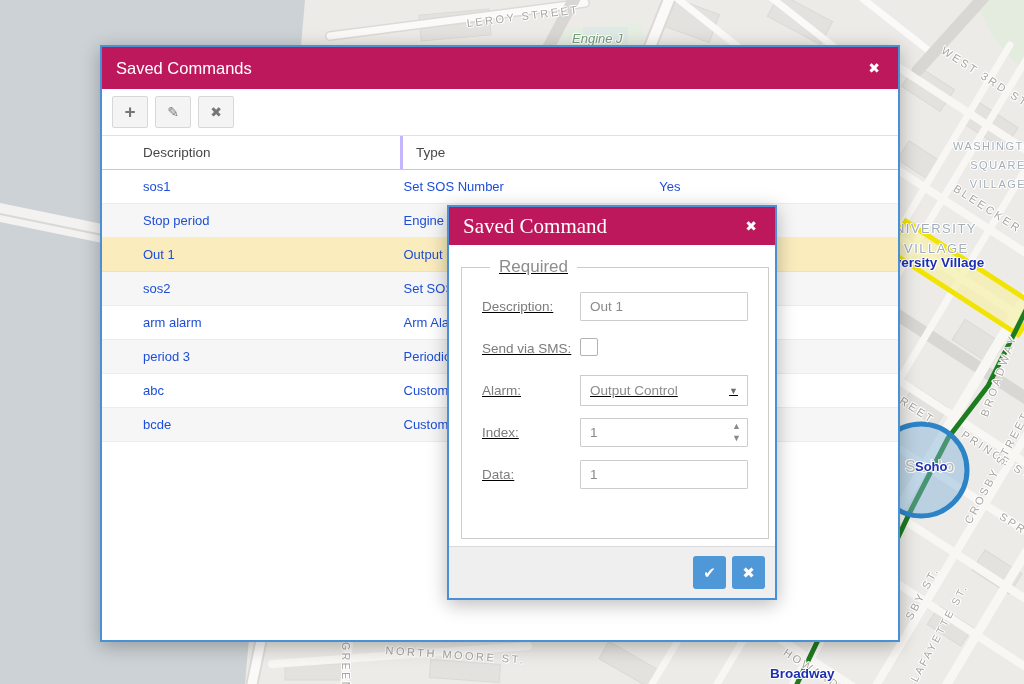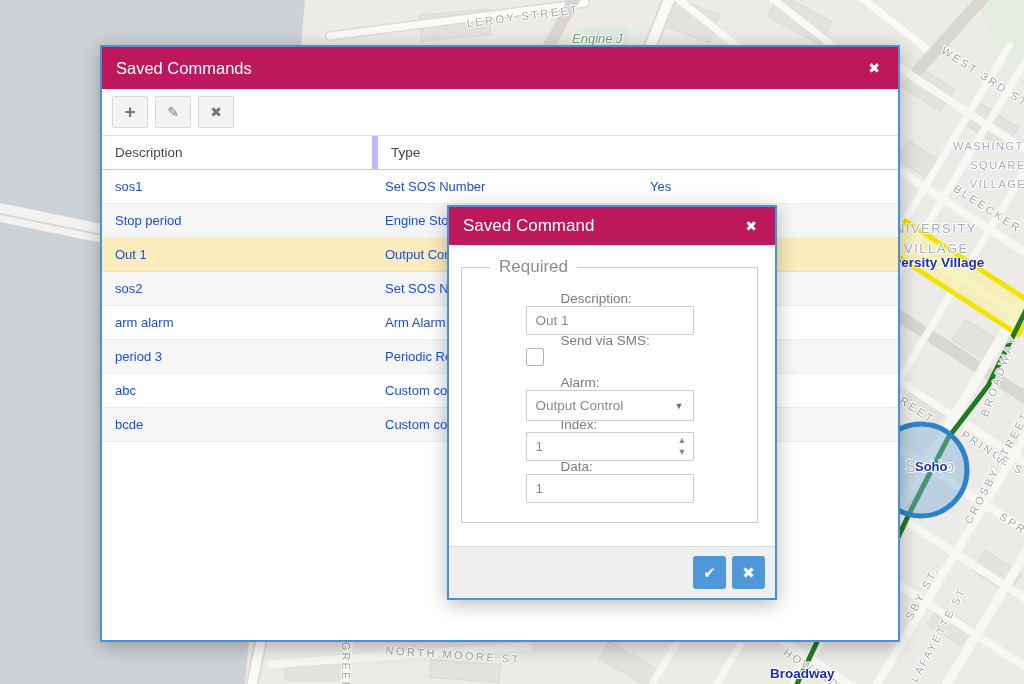--- a/index.html
+++ b/index.html
@@ -29,37 +29,37 @@
   .outer{left:100px;top:45px;width:800px;height:597px;}
   .outer .dlg-header{height:42px;}
   .toolbar{height:46px;display:flex;align-items:center;padding:0 10px;background:#fff;}
   .tool-btn{width:34px;height:30px;margin-right:7px;background:#f4f4f4;
     border:1px solid #d8d8d8;border-radius:2px;color:#767676;
     display:flex;align-items:center;justify-content:center;font-size:14px;cursor:pointer;}
   .tool-btn.add{font-size:19px;font-weight:700;}
   .thead{display:flex;height:33px;border-top:1px solid #e2e2e2;
     border-bottom:1px solid #c9c9c9;font-size:13.5px;color:#474747;}
   .th{display:flex;align-items:center;padding-left:13px;box-sizing:border-box;height:100%;}
-  .th+.th{border-left:6px solid #c4b5fd;}
-  .c1{width:270px;}.c2{width:265px;}.c3{width:261px;}
+  .th+.th{border-left:3px solid #c4b5fd;}
+  .c1{width:270px;margin-left:28px;}.c2{width:265px;}.c3{width:261px;}
   .trow{display:flex;height:33px;font-size:13px;color:#1d4ed8;
     border-bottom:1px solid #ececec;background:#fff;cursor:pointer;}
   .trow.alt{background:#f6f6f6;}
   .trow.selected{background:#faecbd;border-bottom-color:#f2e3ae;}
   .td{display:flex;align-items:center;padding-left:13px;box-sizing:border-box;overflow:hidden;white-space:nowrap;}
 
   
   .inner{left:447px;top:205px;width:330px;height:395px;}
   .inner .dlg-header{height:38px;}
-  .inner .dlg-title{font-size:17px;}
+  .inner .dlg-title{font-size:21px;font-family:Liberation Serif, serif;}
   .form-body{position:absolute;top:38px;bottom:52px;left:0;right:0;background:#fff;}
   fieldset.req{margin:12px 17px 0 12px;height:250px;border:1px solid #cccccc;
-    padding:14px 20px 0 20px;}
+    padding:14px 20px 16px 20px;text-decoration:underline;}
   fieldset.req legend{padding:0 9px;margin-left:8px;color:#8d8d8d;font-size:17px;}
-  .frow{display:flex;align-items:center;height:31px;margin-bottom:11px;flex-direction:column;}
+  .frow{display:flex;align-items:center;height:31px;margin-bottom:11px;}
   .flabel{width:98px;font-size:13.5px;color:#7c7c7c;flex:none;}
   .fctl{width:168px;position:relative;}
   .tinput{width:100%;height:29px;border:1px solid #cccccc;border-radius:1px;
     font-family:"Liberation Sans",sans-serif;font-size:13.5px;color:#8a8a8a;
     padding:0 9px;box-sizing:border-box;background:#fff;}
   .checkbox{width:16px;height:16px;border:1px solid #b2b2b2;border-radius:2px;
     background:#fff;display:inline-block;cursor:pointer;}
   .selectbox{height:31px;border:1px solid #cccccc;background:#fff;display:flex;
     align-items:center;padding:0 9px;font-size:13.5px;color:#8a8a8a;cursor:pointer;
     box-sizing:border-box;justify-content:space-between;}

